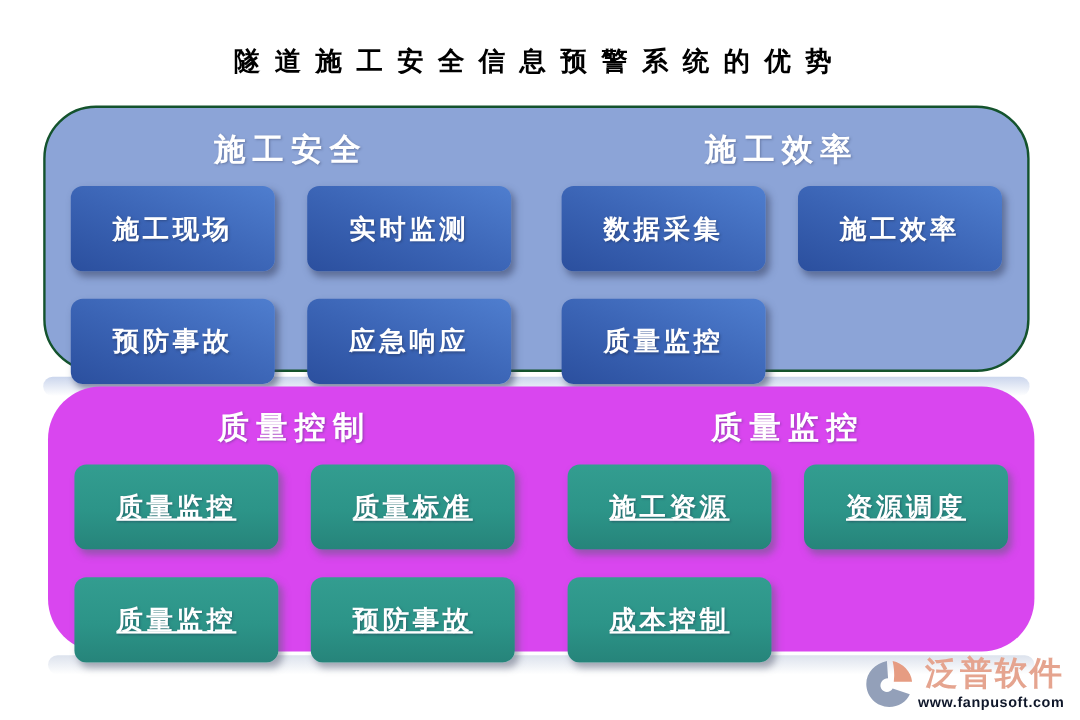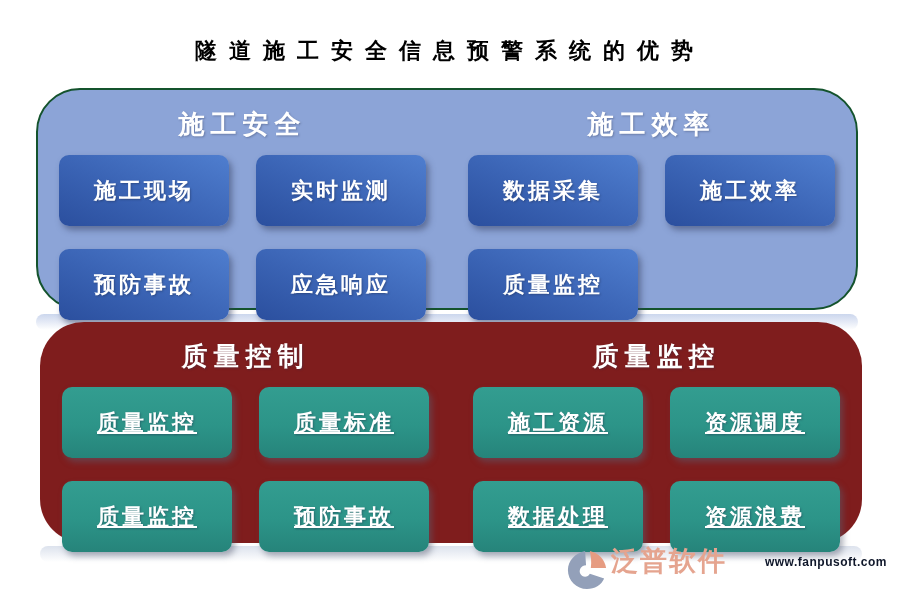--- a/index.html
+++ b/index.html
@@ -16,21 +16,21 @@
   .panel{
     position:absolute;border-radius:44px;
     display:grid;grid-template-columns:1fr 1fr;
   }
   .panel-top{
     left:36px;top:88px;width:822px;height:222px;
     background:#8CA4D7;border:2px solid #14532d;box-sizing:border-box;
   }
   .panel-bottom{
     left:40px;top:322px;width:822px;height:221px;
-    background:#7f1d1d;
+    background:#d946ef;
   }
   .reflect{position:absolute;border-radius:44px;z-index:-1;}
   .reflect-top{
     left:36px;top:314px;width:822px;height:16px;
     background:linear-gradient(to bottom,rgba(140,164,215,.45),rgba(140,164,215,0));
   }
   .reflect-bottom{
     left:40px;top:546px;width:822px;height:16px;
     background:linear-gradient(to bottom,rgba(178,191,215,.45),rgba(178,191,215,0));
   }
@@ -58,21 +58,21 @@
     background:linear-gradient(to bottom,#339D90 0%,#2C9488 55%,#26847A 100%);
     box-shadow:3px 4px 6px rgba(90,95,115,.5);
     text-decoration:underline;
   }
   .branding{
     position:absolute;top:547px;right:13px;
     display:flex;align-items:flex-start;gap:3px;
     font-family:"Liberation Sans","DejaVu Sans",sans-serif;
   }
   .logo-icon{width:42px;height:42px;display:block;margin-top:2px;}
-  .brand-col{display:flex;flex-direction:row;align-items:center;gap:38px;}
+  .brand-col{display:flex;flex-direction:column;align-items:flex-end;}
   .brand-name{
     font-size:27px;font-weight:bold;color:#E5A48F;letter-spacing:2px;
     line-height:1.1;white-space:nowrap;
     font-family:"Liberation Serif","DejaVu Serif",serif;
   }
   .brand-url{
     font-size:12px;font-weight:bold;color:#0f172a;letter-spacing:.5px;
     text-decoration:none;white-space:nowrap;margin-top:1px;cursor:pointer;
   }
 </style>
@@ -112,22 +112,21 @@
       <div class="chip chip-teal">质量标准</div>
       <div class="chip chip-teal">质量监控</div>
       <div class="chip chip-teal">预防事故</div>
     </div>
   </div>
   <div class="section">
     <div class="section-header">质量监控</div>
     <div class="chip-grid">
       <div class="chip chip-teal">施工资源</div>
       <div class="chip chip-teal">资源调度</div>
-      <div class="chip chip-teal">数据处理</div>
-      <div class="chip chip-teal">资源浪费</div>
+      <div class="chip chip-teal">成本控制</div>
     </div>
   </div>
 </div>
 
 <div class="branding">
   <span class="logo-icon">
     <svg width="42" height="42" viewBox="0 0 44 44" aria-hidden="true">
       <path fill="#93A0B9" d="M20 2 C10 4 2 12 2 22 c0 11 9 20 20 20 c8 0 15 -4 18 -11 L25 26 c-2 4 -8 4 -10 0 c-2 -4 1 -9 6 -9 Z"></path>
       <path fill="#E69C82" d="M25 2 c9 2 16 9 17 18 L26 20 C27 13 26 7 25 2 Z"></path>
     </svg>

